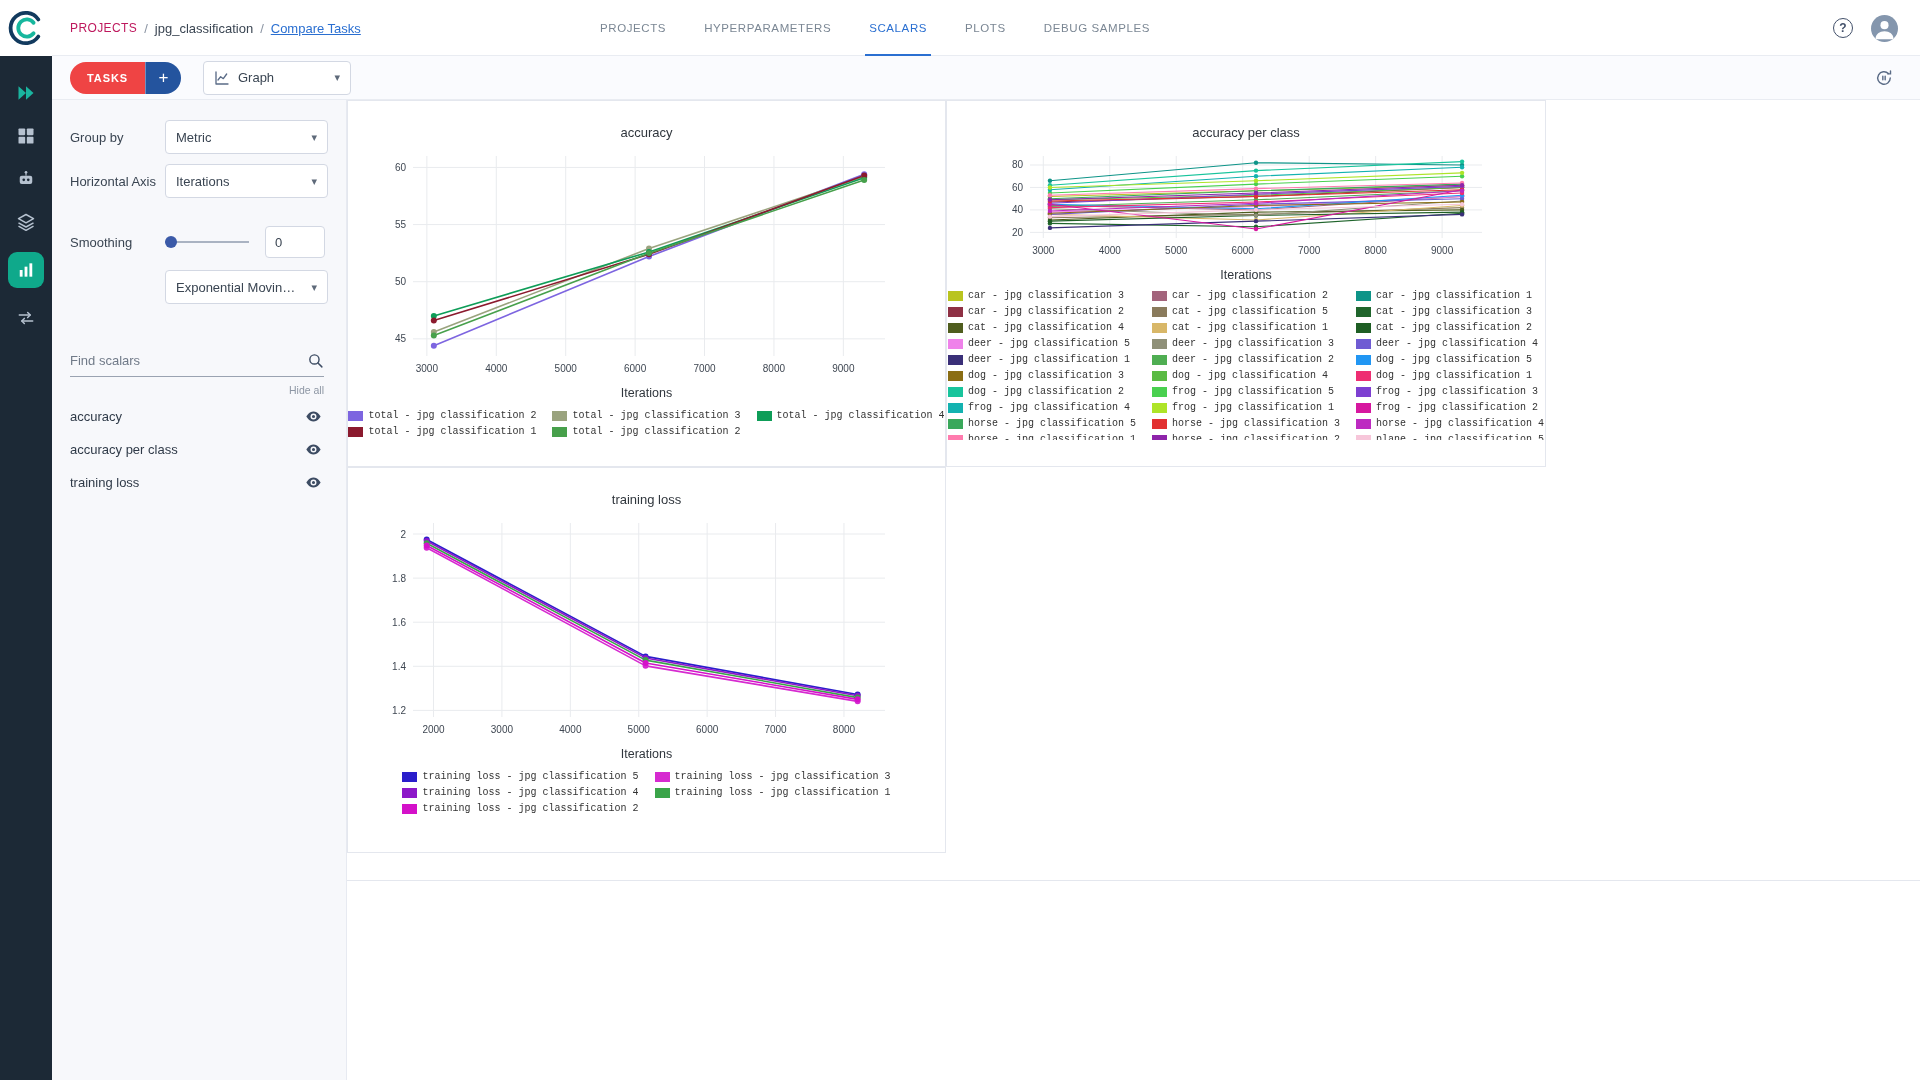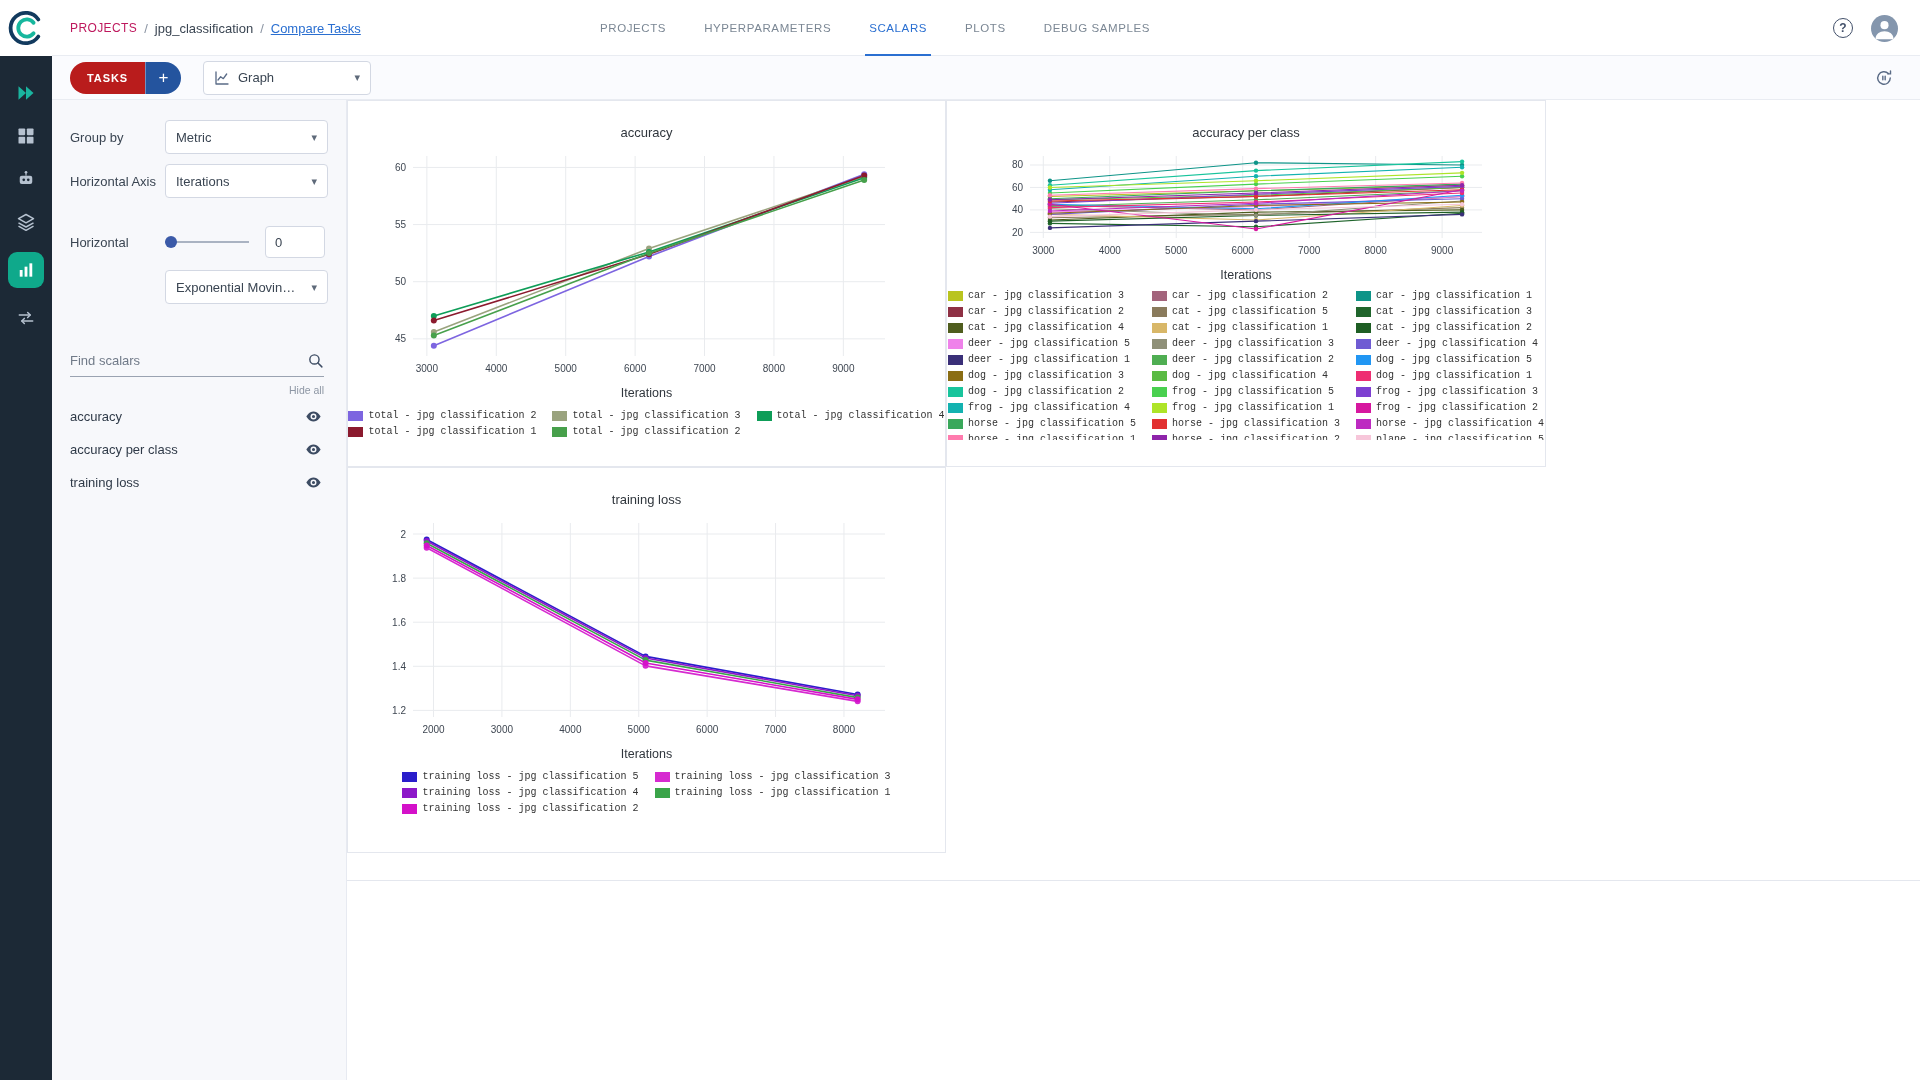--- a/index.html
+++ b/index.html
@@ -25,24 +25,24 @@
   .tab { display:flex; align-items:center; font-size:11.5px; letter-spacing:.6px; color:#7b8794; cursor:pointer; position:relative; }
   .tab.active { color:#2a6fd1; }
   .tab.active::after { content:""; position:absolute; left:-4px; right:-4px; bottom:0; height:2px; background:#2a6fd1; }
   .hdr-right { position:absolute; right:22px; top:0; height:56px; display:flex; align-items:center; gap:18px; }
   .help { width:20px; height:20px; border:1.5px solid #42506a; border-radius:50%; display:flex; align-items:center; justify-content:center; font-size:12px; font-weight:bold; color:#42506a; cursor:pointer; }
   .avatar { width:27px; height:27px; border-radius:50%; background:#8496ad; overflow:hidden; cursor:pointer; }
 
   
   .toolbar { position:absolute; left:52px; top:56px; right:0; height:44px; background:#fafbfe; border-bottom:1px solid #e9ecf2; display:flex; align-items:center; padding-left:18px; }
   .tasks-btn { display:flex; cursor:pointer; border-radius:17px; overflow:hidden; height:32px; }
-  .tasks-btn .seg1 { background:#b91c1c; color:#fff; font-size:11px; letter-spacing:.9px; display:flex; align-items:center; padding:0 17px; font-weight:bold; }
+  .tasks-btn .seg1 { background:#ef4444; color:#fff; font-size:11px; letter-spacing:.9px; display:flex; align-items:center; padding:0 17px; font-weight:bold; }
   .tasks-btn .seg2 { background:#24549e; color:#fff; width:36px; display:flex; align-items:center; justify-content:center; font-size:17px; border-left:1px solid rgba(255,255,255,.35); }
   .select { height:34px; background:#fff; border:1px solid #d3d8e3; border-radius:4px; display:inline-flex; align-items:center; padding:0 10px; font-size:13px; color:#3a4552; cursor:pointer; }
-  .graph-select { width:168px; margin-left:22px; gap:8px; }
+  .graph-select { width:148px; margin-left:22px; gap:8px; }
   .caret { color:#5e6a7a; font-size:11px; margin-left:auto; }
   .refresh { margin-left:auto; margin-right:26px; cursor:pointer; display:flex; }
 
   
   .panel { position:absolute; left:52px; top:100px; width:295px; bottom:0; background:#f7f8fb; border-right:1px solid #e7eaf1; font-size:13px; }
   .row { display:flex; align-items:center; margin:0 18px; }
   .ctl-label { width:95px; color:#3a4552; flex:none; }
   .select.ctl { width:192px; }
   .r-groupby { margin-top:20px; }
   .r-axis { margin-top:10px; }
@@ -195,21 +195,21 @@
     </div>
   </div>
   <div class="row r-axis">
     <span class="ctl-label">Horizontal Axis</span>
     <div class="select ctl">
       <span class="sel-val">Iterations</span>
       <span class="caret">▾</span>
     </div>
   </div>
   <div class="row r-smooth">
-    <span class="ctl-label">Horizontal</span>
+    <span class="ctl-label">Smoothing</span>
     <div class="slider">
       <div class="track"></div>
       <div class="knob"></div>
     </div>
     <input class="num-input" type="text" value="0" style="">
   </div>
   <div class="row r-ema">
     <div class="select ctl">
       <span class="sel-val">Exponential Moving Av...</span>
       <span class="caret">▾</span>

